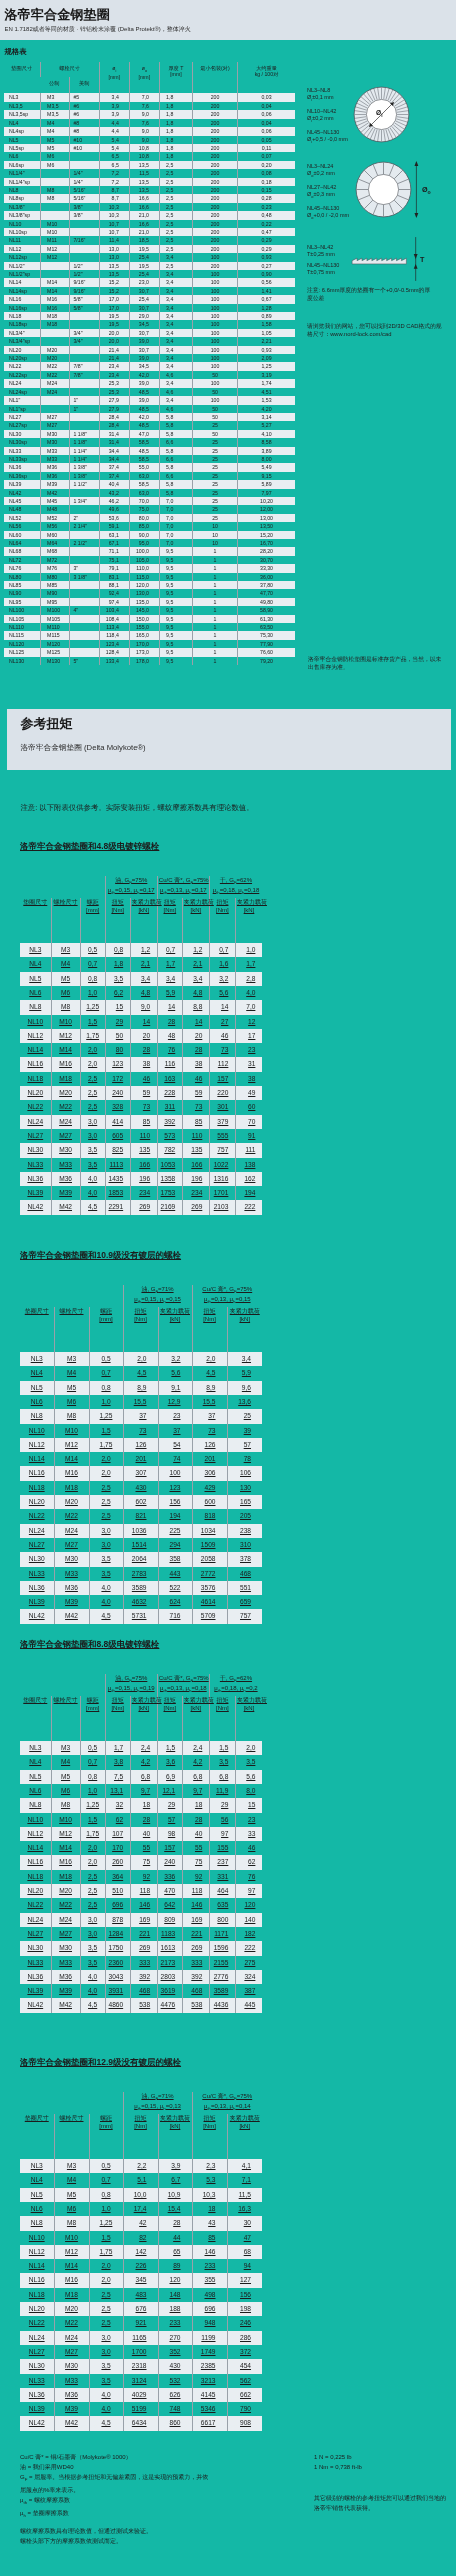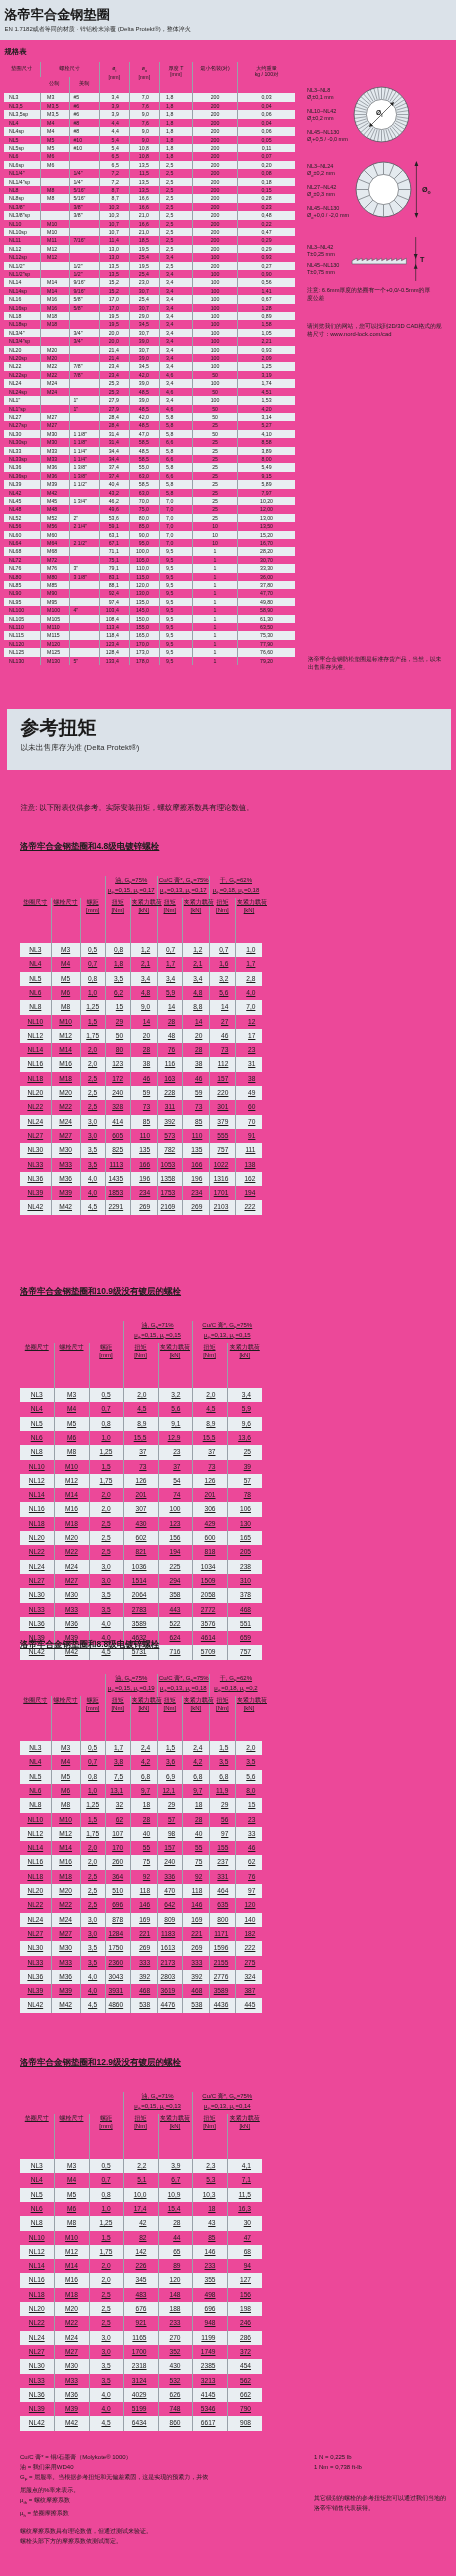--- a/index.html
+++ b/index.html
@@ -1,16 +1,16 @@
 <!DOCTYPE html>
 <html style="font-size:8.8px"><head>
 <meta charset="utf-8">
 <style>
   html,body{margin:0;padding:0;background:#fff;}
-  .page{position:relative;width:457px;height:2576px;background:#ec4899;overflow:hidden;
+  .page{position:relative;width:457px;height:2576px;background:#14b8a6;overflow:hidden;
         font-family:"Liberation Sans","DejaVu Sans",sans-serif;color:#1c1c1c;}
   .abs{position:absolute;}
 
   
   .band{left:0;top:0;width:457px;height:40px;background:#dbe2e9;}
   .page-title{left:4.4px;top:5.5px;font-size:13.2px;font-weight:bold;color:#1a1a1a;}
   .page-subtitle{left:4.4px;top:25px;font-size:6px;color:#2c2c2c;}
 
   .spec-heading{left:4.4px;top:47px;font-size:7.4px;font-weight:bold;}
 
@@ -41,35 +41,35 @@
   .ring-outer{fill:#e4eaef;stroke:#4c5258;stroke-width:1.4;}
   .ring-inner{fill:#fff;stroke:#4c5258;stroke-width:1.1;}
   .tick{stroke:#565c63;}
   .dim{stroke:#222;stroke-width:1.2;}
   .dim-head{fill:#222;}
   .diagram-label{font-weight:bold;font-size:6.6px;}
   .small-note{font-size:5.8px;line-height:7.7px;color:#222;}
 
   
   .tq-box{left:6.6px;top:709px;width:444px;height:61px;background:#dbe2e9;}
-  .tq-title{left:20.4px;top:715px;font-size:19px;font-weight:bold;color:#1a1a1a;}
+  .tq-title{left:20.4px;top:715px;font-size:13px;font-weight:bold;color:#1a1a1a;}
   .tq-subtitle{left:20.4px;top:743px;font-size:7.7px;color:#2c2c2c;}
   .tq-note{left:20.4px;top:803px;font-size:7.4px;color:#1c1c1c;}
 
   .tq{width:243px;font-size:6.6px;text-decoration:underline;}
   .tq h3{font-size:8.5px;line-height:11px;margin:0 0 24px 0;font-weight:bold;}
   .tq table{width:242px;}
   .tq thead th{font-size:6px;line-height:7.7px;vertical-align:top;text-align:center;white-space:nowrap;}
   .tq thead tr:first-child th{height:20px;}
   .tq thead tr:last-child th{height:43px;padding-top:1.1px;}
   .tq tbody td{height:14.3px;line-height:14.3px;padding:0;white-space:nowrap;}
   .tq tbody td:nth-child(-n+3){text-align:center;}
   .cols9 tbody td:nth-child(n+4){text-align:right;padding-right:6.6px;}
   .cols7 tbody td:nth-child(n+4){text-align:right;padding-right:11px;}
-  .t1{left:20px;top:841px;} .t2{left:20px;top:1250px;margin-top:36px;}
+  .t1{left:20px;top:841px;} .t2{left:20px;top:1250px;}
   .t3{left:20px;top:1639px;} .t4{left:20px;top:2057px;}
 
   
   .fn{font-size:6px;line-height:10px;color:#1c1c1c;}
   .fn-left1{left:20px;top:2452px;width:193px;}
   .fn-left2{left:20px;top:2526px;width:198px;}
   .fn-right1{left:314px;top:2452px;width:135px;}
   .fn-right2{left:314px;top:2493px;width:135px;}
   sub{font-size:72%;}
 </style>
@@ -933,21 +933,21 @@
     <polygon class="dim-head" points="118,49 114.5,58 121.5,58"></polygon>
   </svg>
   <div class="abs diagram-label" style="left:420px;top:255px;font-size:7.2px;">T</div>
 
   <div class="abs small-note" style="left:307px;top:287px;width:124px;">注意: 6.6mm厚度的垫圈有一个+0,0/-0.5mm的厚度公差</div>
   <div class="abs small-note" style="left:307px;top:323px;width:135px;">请浏览我们的网站，您可以找到2D/3D CAD格式的规格尺寸：www.nord-lock.com/cad</div>
   <div class="abs small-note" style="left:308px;top:656px;width:139px;">洛帝牢合金钢防松垫圈是标准存货产品，当然，以未出售库存为准。</div>
 
   <div class="abs tq-box"></div>
   <div class="abs tq-title">参考扭矩</div>
-  <div class="abs tq-subtitle">以未出售库存为准 (Delta Protekt®)</div>
+  <div class="abs tq-subtitle">洛帝牢合金钢垫圈 (Delta Molykote®)</div>
   <div class="abs tq-note">注意: 以下附表仅供参考。实际安装扭矩，螺纹摩擦系数具有理论数值。</div>
 
   <div class="abs tq t1 cols9">
     <h3>洛帝牢合金钢垫圈和4.8级电镀锌螺栓</h3>
     <table>
       <colgroup>
         <col style="width:31px">
           <col style="width:29px">
           <col style="width:25px">
         <col style="width:25px">

